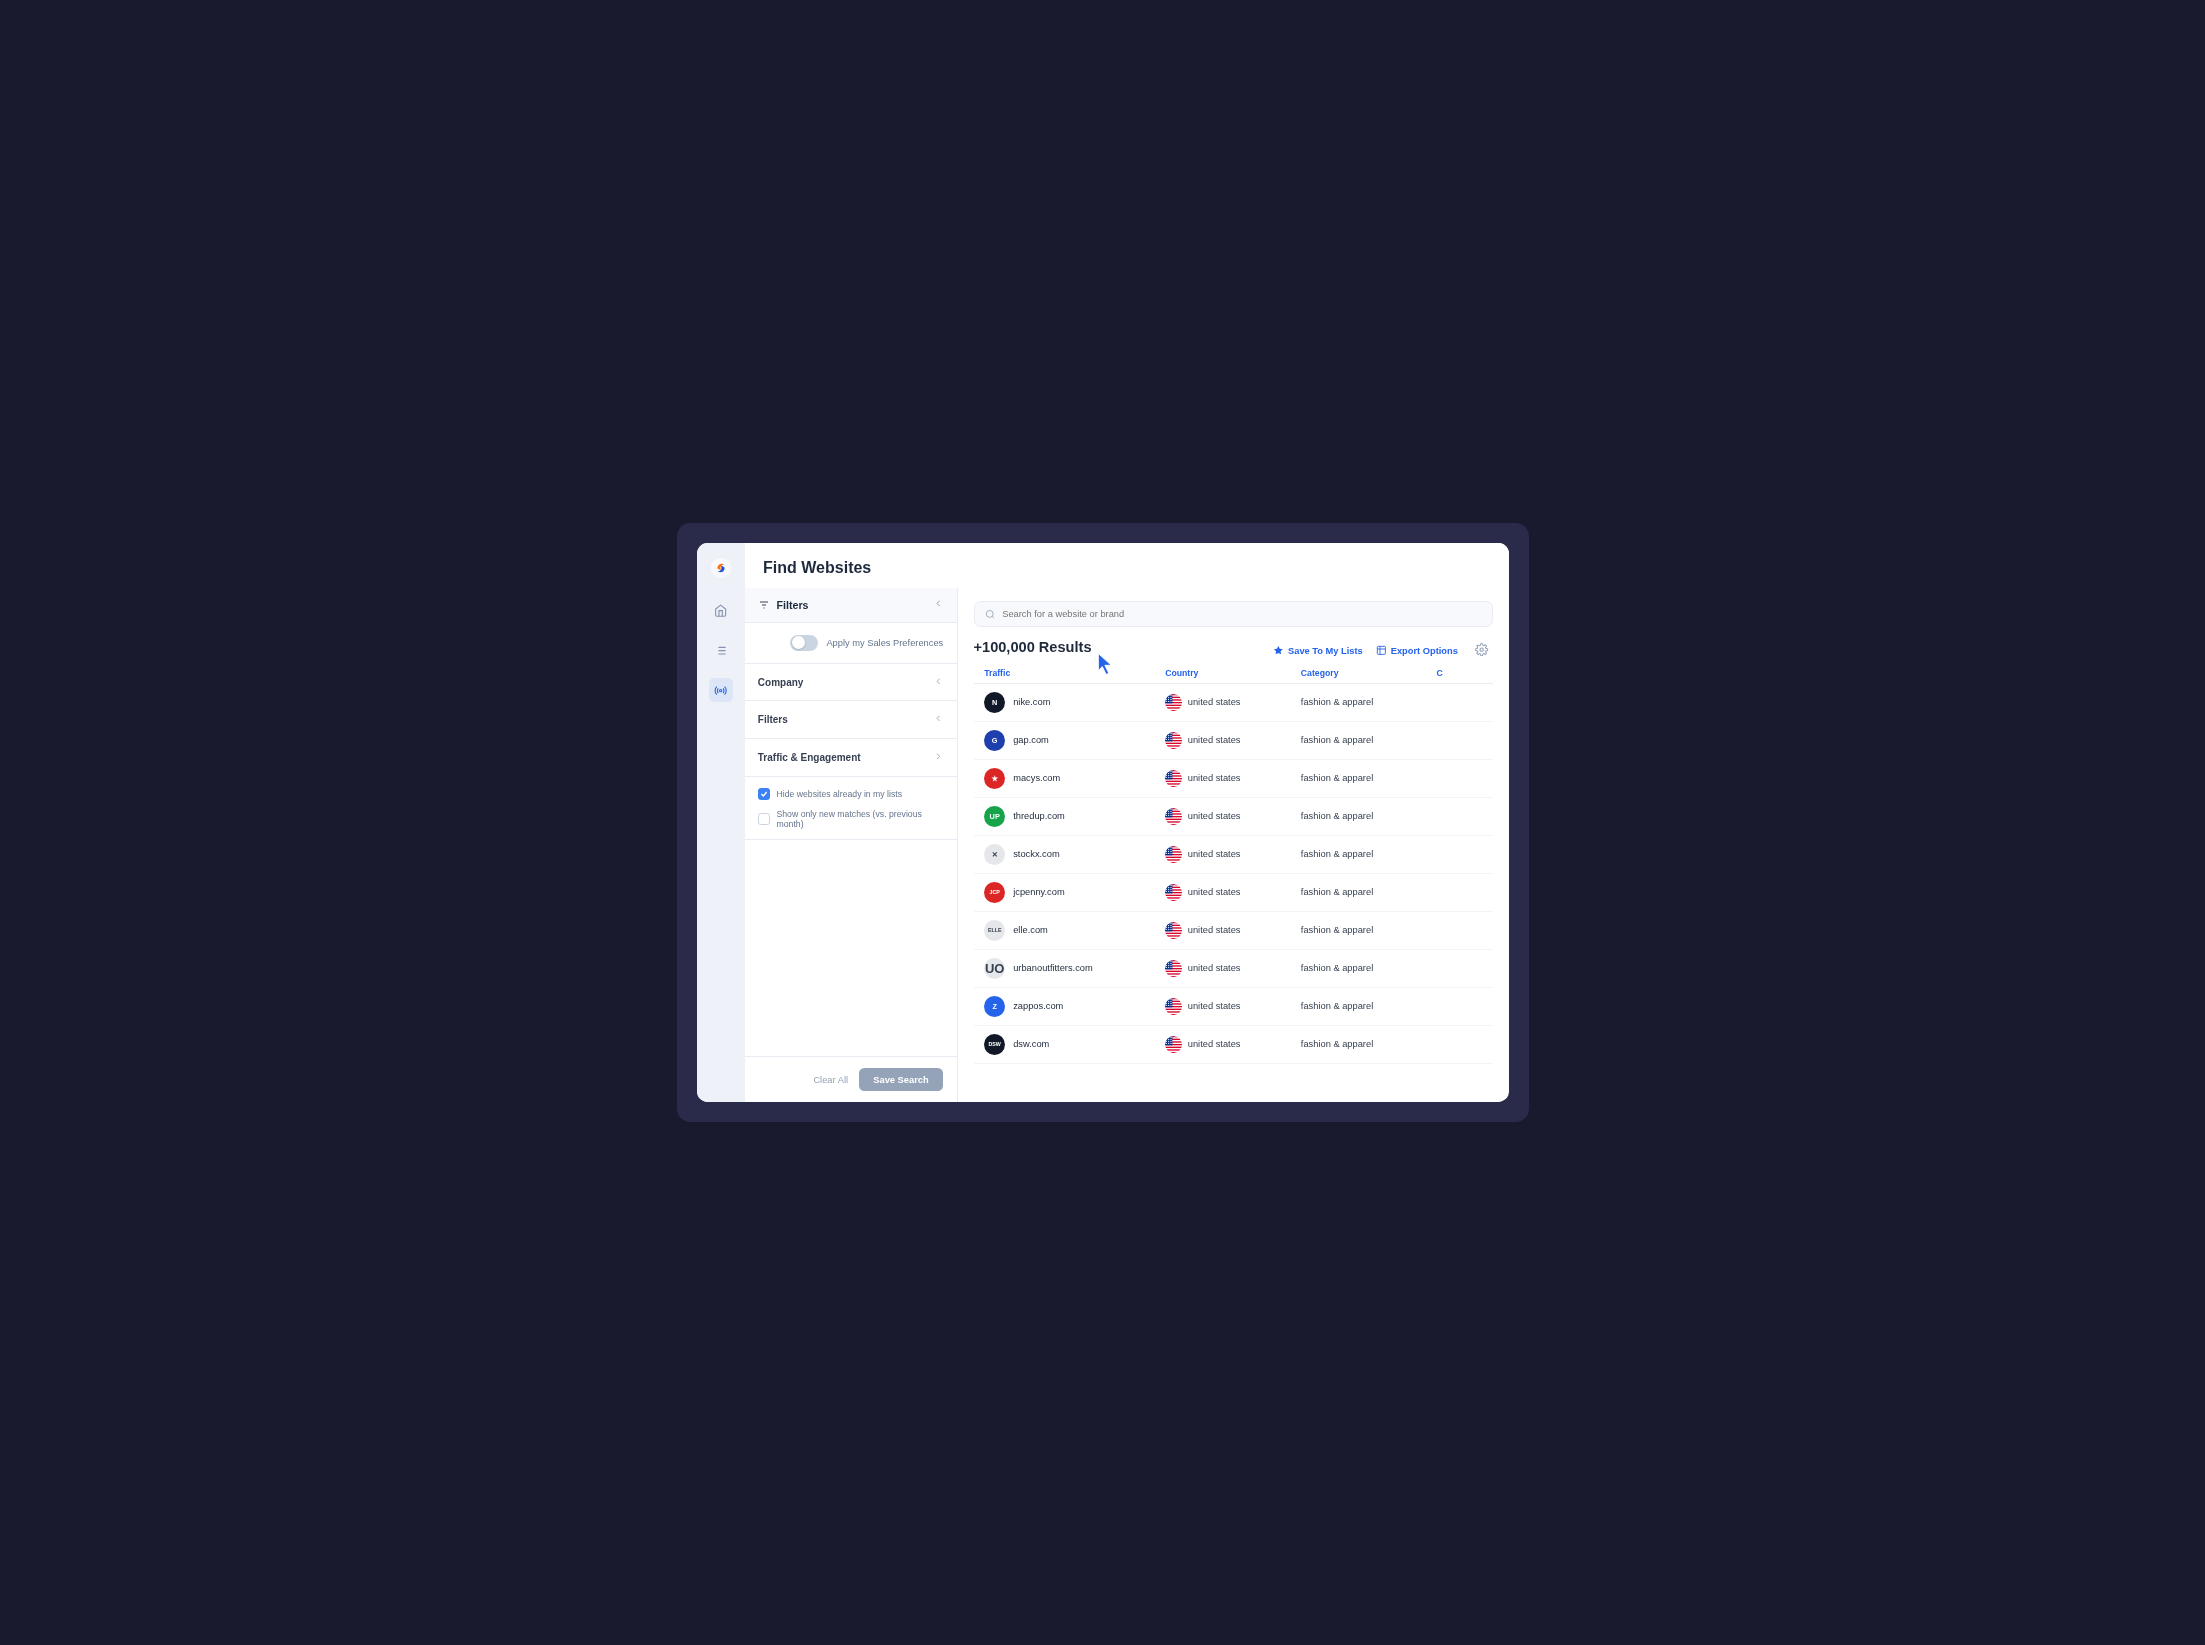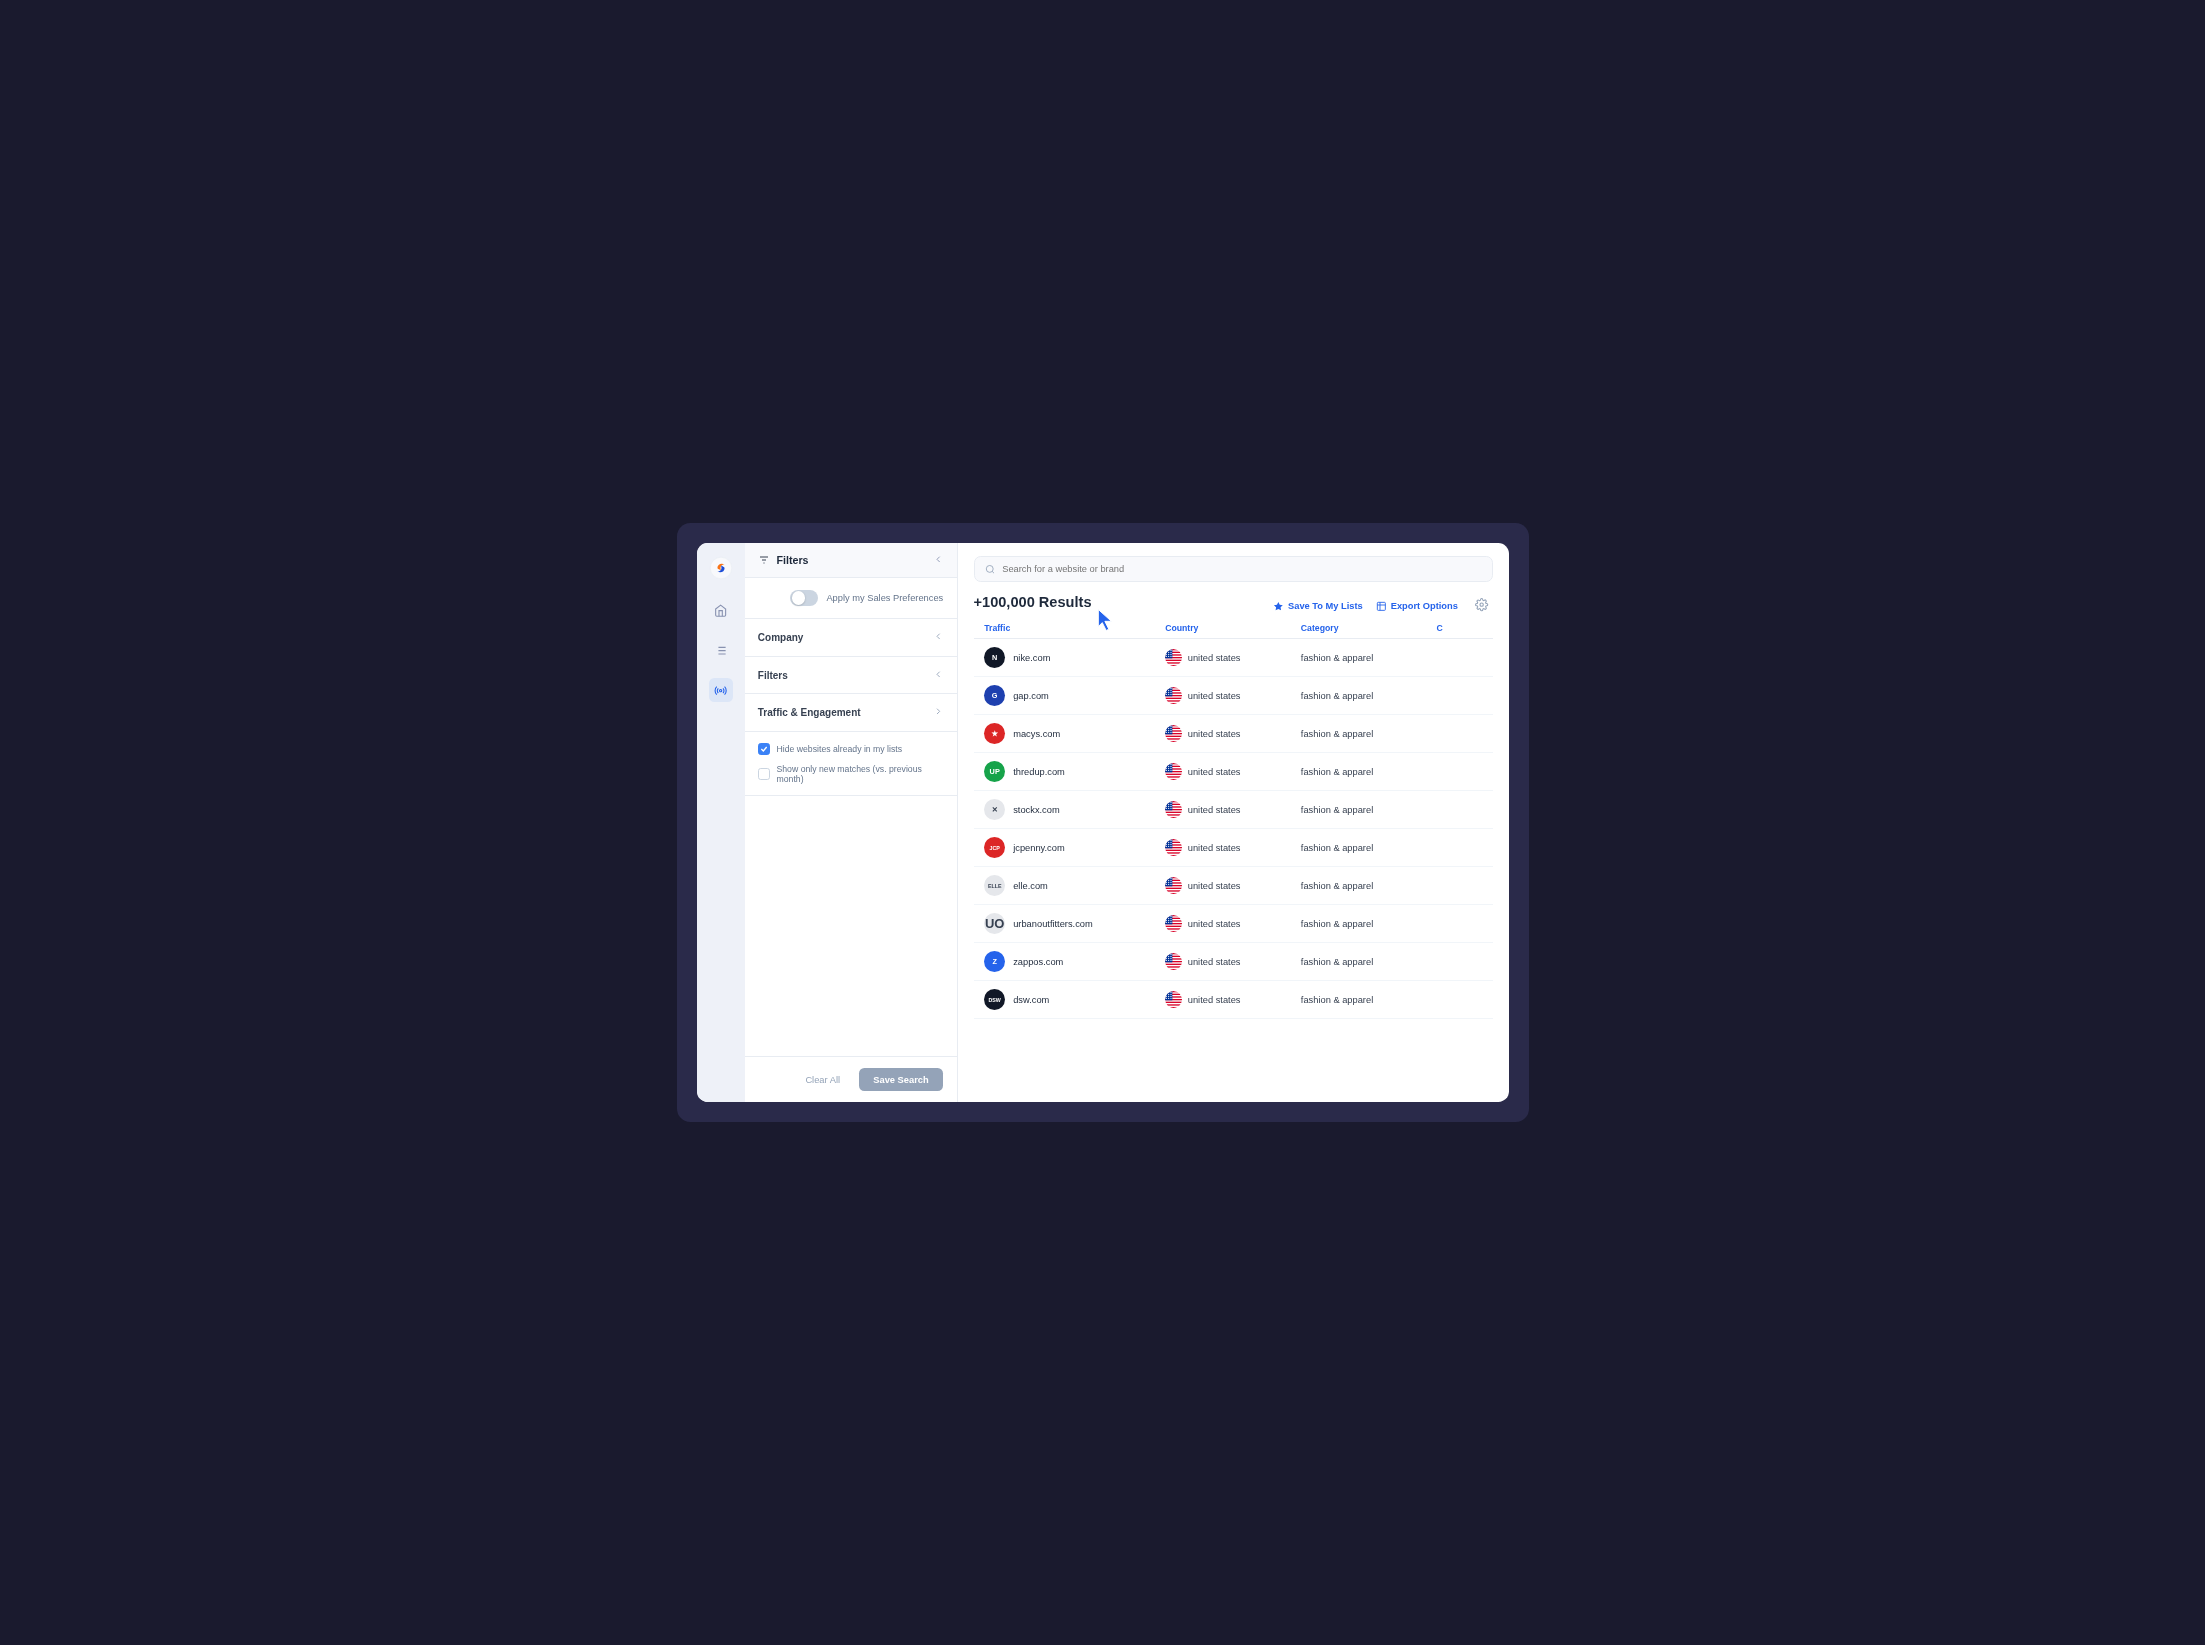--- a/index.html
+++ b/index.html
@@ -230,21 +230,21 @@
     .checkbox-label {
       font-size: 8.7px;
       color: #64748b;
     }
 
     
     .filters-footer {
       padding: 10.7px 13.3px;
       display: flex;
       justify-content: flex-end;
-      gap: 8px;
+      gap: 0;
       border-top: 0.7px solid #e8ecf2;
       background: #fff;
     }
 
     .btn-clear {
       background: transparent;
       border: none;
       color: #94a3b8;
       font-size: 9.3px;
       font-weight: 500;
@@ -449,20 +449,23 @@
       <div class="nav-icon active">
         <svg viewBox="0 0 24 24" fill="none" stroke="currentColor" stroke-width="2">
           <circle cx="12" cy="12" r="2"></circle>
           <path d="M16.24 7.76a6 6 0 0 1 0 8.49m-8.48-.01a6 6 0 0 1 0-8.49m11.31-2.82a10 10 0 0 1 0 14.14m-14.14 0a10 10 0 0 1 0-14.14"></path>
         </svg>
       </div>
     </div>
 
     <div class="main-content">
 
+      <div class="page-header">
+        <h1 class="page-title">Find Websites</h1>
+      </div>
 
       <div class="content-body">
 
         <div class="filters-panel">
 
           <div class="filters-header">
             <div class="filters-title-group">
 
               <svg width="12" height="12" viewBox="0 0 24 24" fill="none" stroke="#374151" stroke-width="2">
                 <line x1="4" y1="6" x2="20" y2="6"></line>

